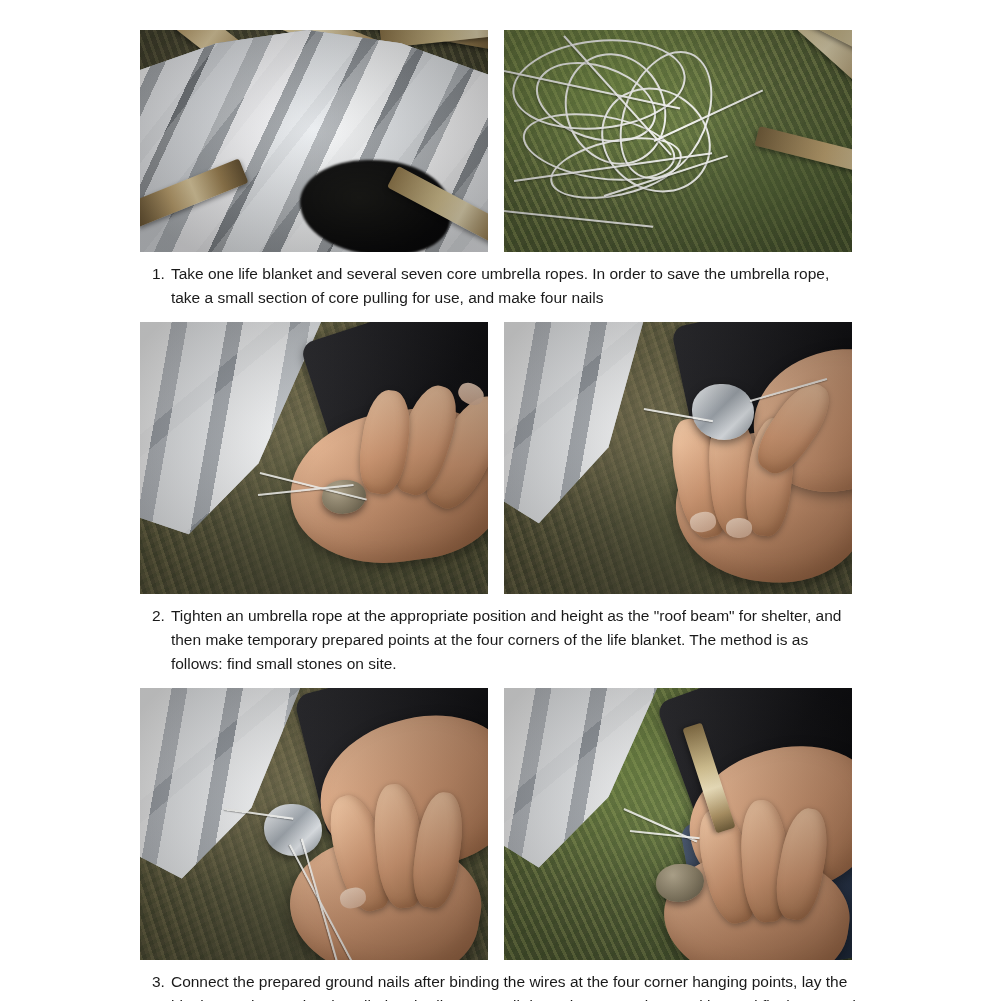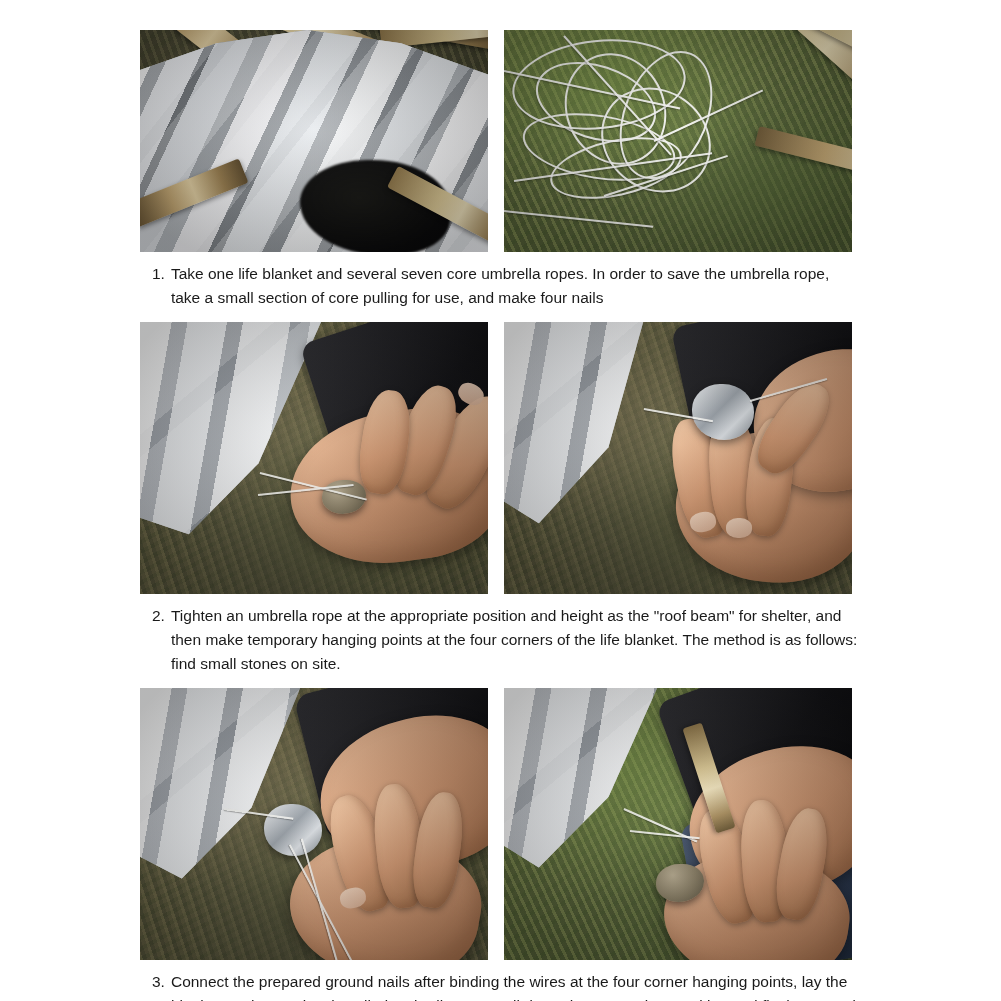--- a/index.html
+++ b/index.html
@@ -276,21 +276,21 @@
           <div class="wrapped" style="left:188px; top:62px; width:62px; height:56px;"></div>
           <div class="thread" style="left:140px; top:86px; width:70px; transform:rotate(10deg);"></div>
           <div class="thread" style="left:246px; top:78px; width:80px; transform:rotate(-16deg);"></div>
           <div class="shade"></div>
         </div>
       </div>
 
     </div>
     <div class="caption">
       <span class="num">2.</span>
-      <span class="txt">Tighten an umbrella rope at the appropriate position and height as the "roof beam" for shelter, and then make temporary hanging points at the four corners of the life blanket. The method is as follows: find small stones on site.</span>
+      <span class="txt">Tighten an umbrella rope at the appropriate position and height as the "roof beam" for shelter, and then make temporary prepared points at the four corners of the life blanket. The method is as follows: find small stones on site.</span>
     </div>
   </div>
 
   <div class="step">
     <div class="image-row">
 
       <div class="photo tall">
         <div class="scene">
           <div class="ground"></div>
           <div class="mylar soft" style="clip-path: polygon(0 0, 46% 0, 32% 44%, 12% 70%, 0 62%);"></div>

